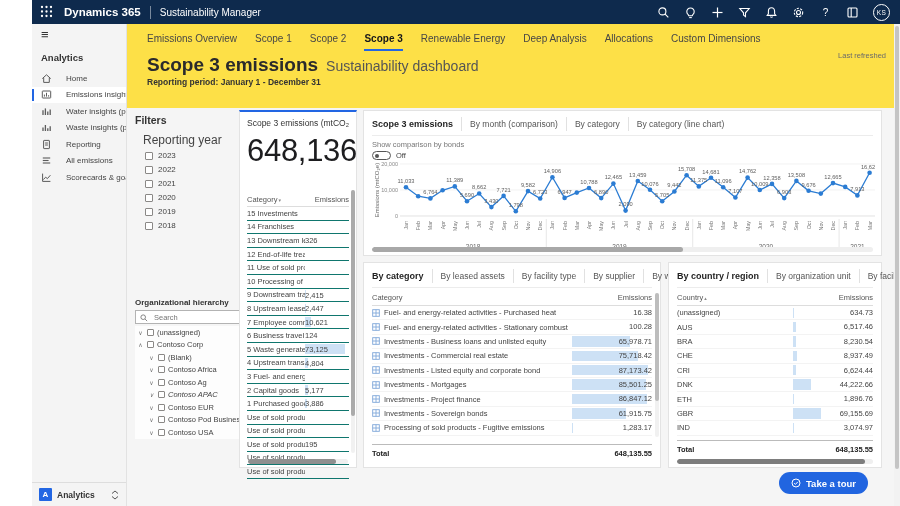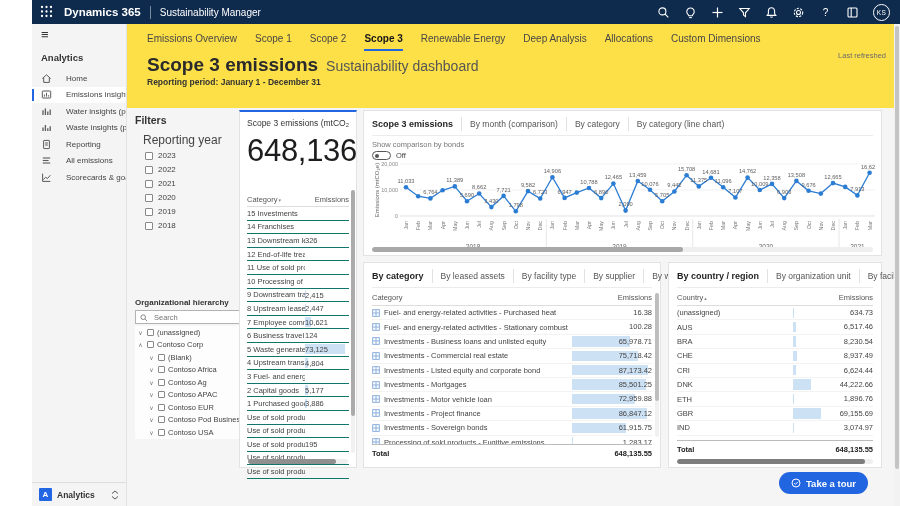--- a/index.html
+++ b/index.html
@@ -359,21 +359,21 @@
               <div class="tree-row" style="padding-left: 13px;">
                 <span class="chev">∨</span>
                 <span class="cb"></span>
                 <span>Contoso Africa</span>
               </div>
               <div class="tree-row" style="padding-left: 13px;">
                 <span class="chev">∨</span>
                 <span class="cb"></span>
                 <span>Contoso Ag</span>
               </div>
-              <div class="tree-row" style="padding-left: 13px;">
+              <div class="tree-row" style="padding-left: 13px; font-style: italic;">
                 <span class="chev">∨</span>
                 <span class="cb"></span>
                 <span>Contoso APAC</span>
               </div>
               <div class="tree-row" style="padding-left: 13px;">
                 <span class="chev">∨</span>
                 <span class="cb"></span>
                 <span>Contoso EUR</span>
               </div>
               <div class="tree-row" style="padding-left: 13px;">
@@ -717,31 +717,20 @@
                 <span class="bc-val"><i class="dbar" style="width: 93%;"></i><span class="num">85,501.25</span></span>
               </div>
               <div class="bcrow">
                 <span class="bc-ico">
                   <svg width="8" height="8" viewBox="0 0 8 8">
                     <rect x="0.7" y="0.7" width="6.6" height="6.6" fill="none" stroke="#7fa7d9" stroke-width="0.9"></rect>
                     <line x1="4" y1="0.7" x2="4" y2="7.3" stroke="#7fa7d9" stroke-width="0.9"></line>
                     <line x1="0.7" y1="4" x2="7.3" y2="4" stroke="#7fa7d9" stroke-width="0.9"></line>
                   </svg>
                 </span>
-                <span class="bc-name">Investments - Motor vehicle loan</span>
-                <span class="bc-val"><i class="dbar" style="width: 79%;"></i><span class="num">72,959.88</span></span>
-              </div>
-              <div class="bcrow">
-                <span class="bc-ico">
-                  <svg width="8" height="8" viewBox="0 0 8 8">
-                    <rect x="0.7" y="0.7" width="6.6" height="6.6" fill="none" stroke="#7fa7d9" stroke-width="0.9"></rect>
-                    <line x1="4" y1="0.7" x2="4" y2="7.3" stroke="#7fa7d9" stroke-width="0.9"></line>
-                    <line x1="0.7" y1="4" x2="7.3" y2="4" stroke="#7fa7d9" stroke-width="0.9"></line>
-                  </svg>
-                </span>
                 <span class="bc-name">Investments - Project finance</span>
                 <span class="bc-val"><i class="dbar" style="width: 94%;"></i><span class="num">86,847.12</span></span>
               </div>
               <div class="bcrow">
                 <span class="bc-ico">
                   <svg width="8" height="8" viewBox="0 0 8 8">
                     <rect x="0.7" y="0.7" width="6.6" height="6.6" fill="none" stroke="#7fa7d9" stroke-width="0.9"></rect>
                     <line x1="4" y1="0.7" x2="4" y2="7.3" stroke="#7fa7d9" stroke-width="0.9"></line>
                     <line x1="0.7" y1="4" x2="7.3" y2="4" stroke="#7fa7d9" stroke-width="0.9"></line>
                   </svg>

